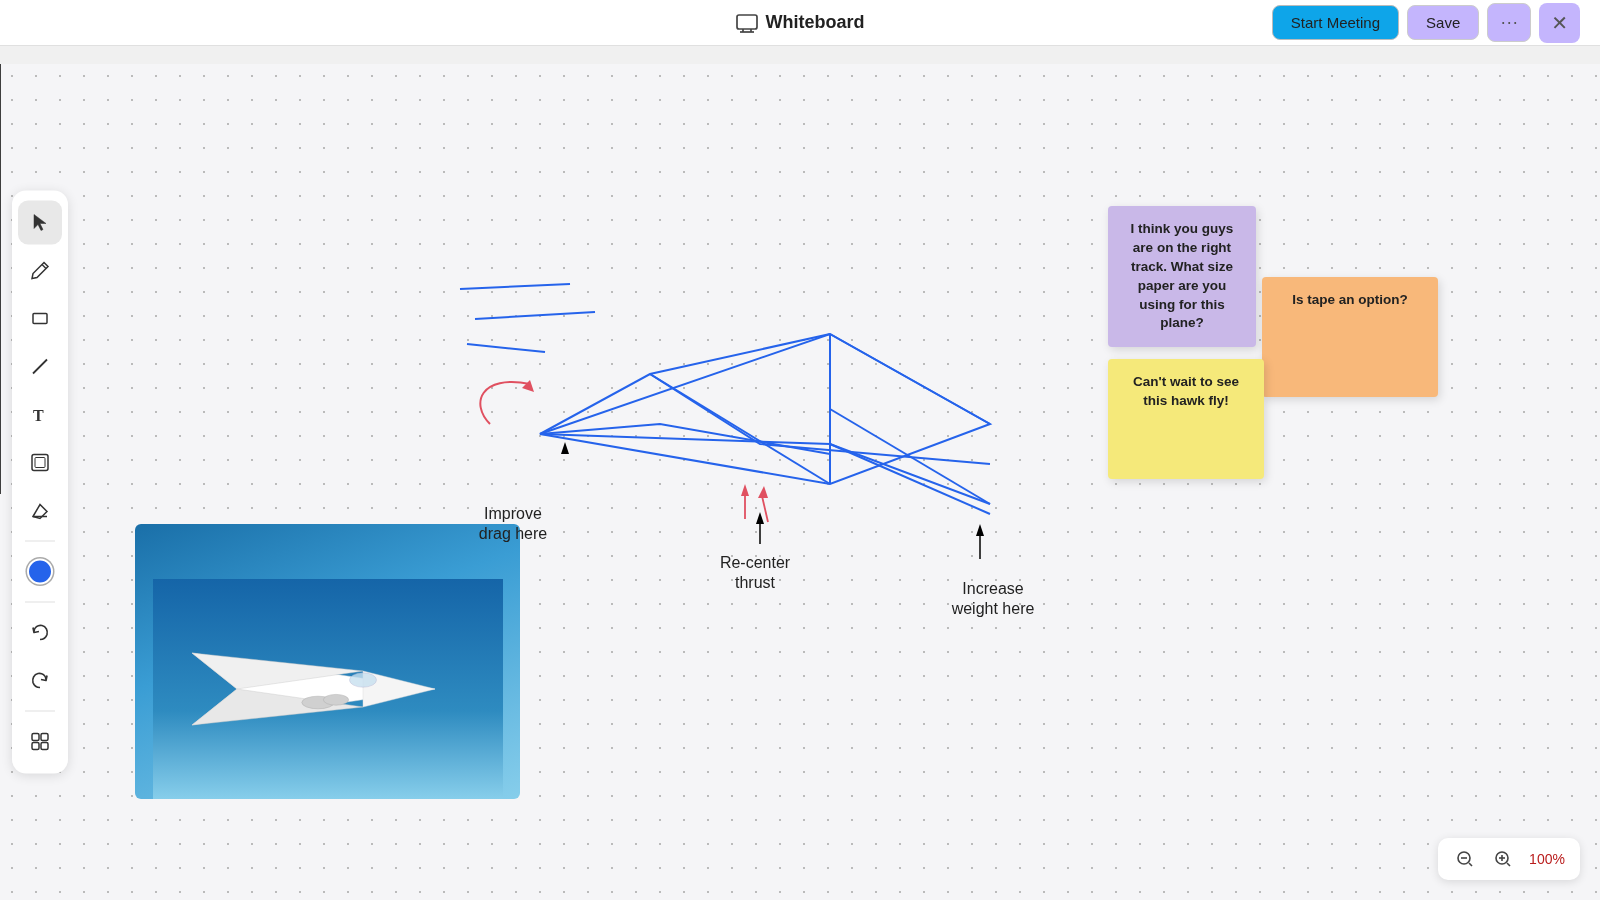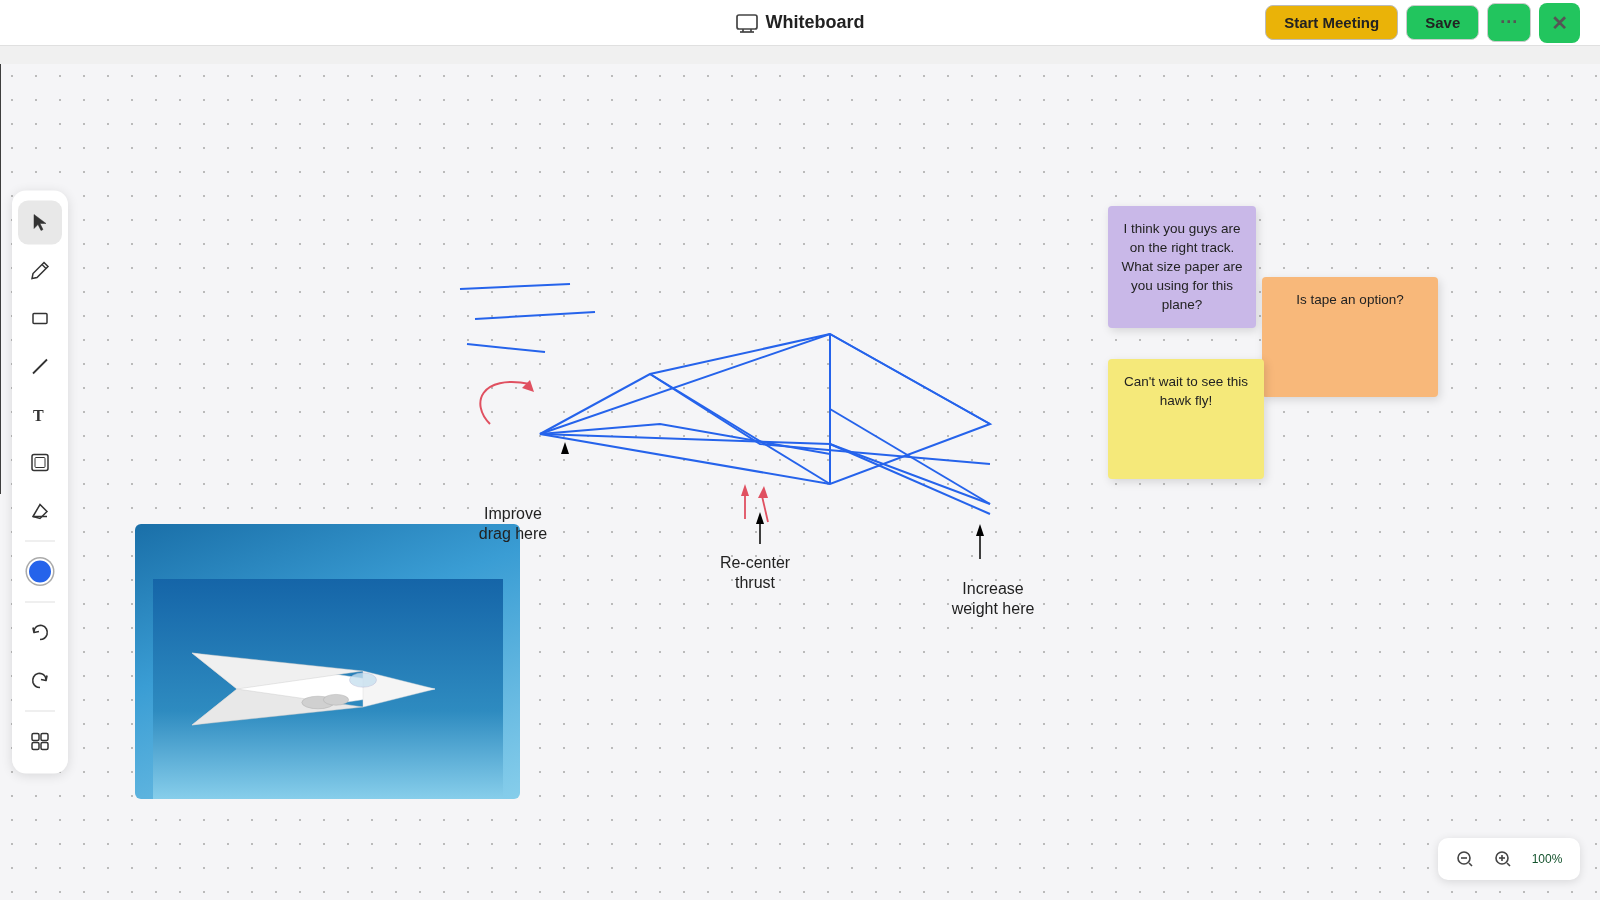--- a/index.html
+++ b/index.html
@@ -35,30 +35,30 @@
       position: absolute;
       right: 20px;
       display: flex;
       align-items: center;
       gap: 8px;
     }
     .header-btn {
       padding: 8px 18px;
       border-radius: 8px;
       border: 1px solid #ccc;
-      background: #22c55e;
+      background: #c4b5fd;
       font-size: 15px;
-      font-weight: 700;
+      font-weight: 400;
       cursor: pointer;
       color: #222;
     }
     .header-btn.primary {
-      background: #eab308;
+      background: #0ea5e9;
       border: 1.5px solid #bbb;
-      font-weight: 700;
+      font-weight: 400;
     }
     .header-btn.icon-btn {
       padding: 8px 12px;
       font-size: 18px;
       color: #555;
     }
     .header-btn.close-btn {
       padding: 8px 12px;
       font-size: 20px;
       color: #555;
@@ -123,21 +123,21 @@
     }
 
     
     .sticky-note {
       position: absolute;
       width: 140px;
       min-height: 120px;
       border-radius: 4px;
       padding: 14px 12px;
       font-size: 13.5px;
-      font-weight: 400;
+      font-weight: 700;
       line-height: 1.4;
       text-align: center;
       color: #222;
       box-shadow: 2px 3px 10px rgba(0,0,0,0.13);
       cursor: move;
     }
     .sticky-purple { background: #c9b8e8; }
     .sticky-orange { background: #f8b87a; }
     .sticky-yellow { background: #f5e97a; }
 
@@ -162,23 +162,23 @@
       font-size: 18px;
       color: #444;
       width: 30px;
       height: 30px;
       display: flex;
       align-items: center;
       justify-content: center;
       border-radius: 6px;
     }
     .zoom-level {
-      font-size: 12px;
+      font-size: 14px;
       font-weight: 500;
-      color: #14532d;
+      color: #b91c1c;
       min-width: 42px;
       text-align: center;
     }
 
     
     #drawing-svg {
       position: absolute;
       top: 0; left: 0;
       width: 100%; height: 100%;
       pointer-events: none;

